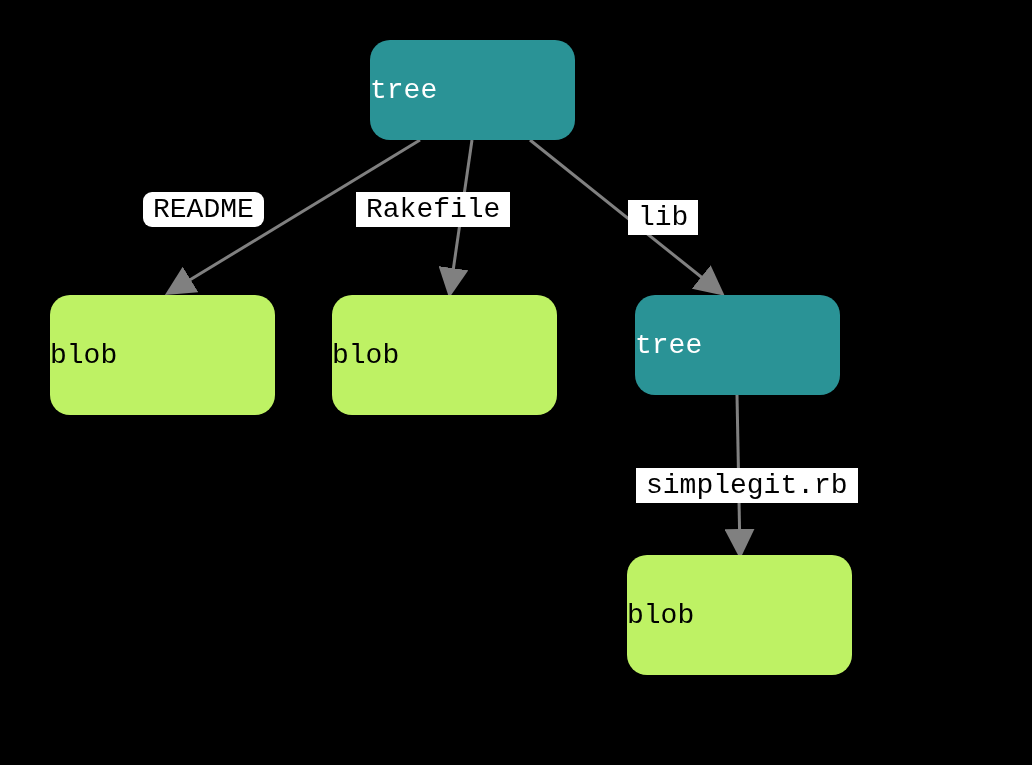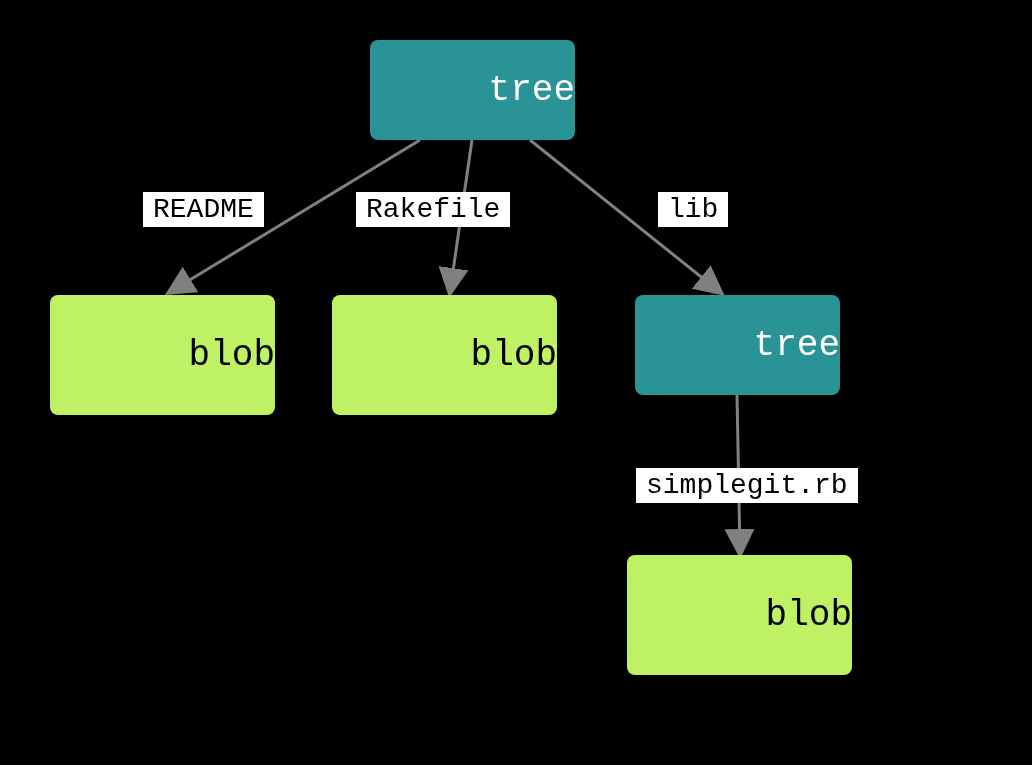--- a/index.html
+++ b/index.html
@@ -5,25 +5,25 @@
     * { margin: 0; padding: 0; box-sizing: border-box; }
     body {
       background: #000;
       width: 1032px;
       height: 765px;
       position: relative;
       font-family: 'Courier New', 'Monaco', monospace;
     }
     .node {
       position: absolute;
-      border-radius: 8px;
+      border-radius: 20px;
       display: flex;
       align-items: center;
-      justify-content: flex-end;
-      font-size: 36px;
+      justify-content: flex-start;
+      font-size: 28px;
     }
     .tree-node {
       background: #2a9396;
       color: #fff;
     }
     .blob-node {
       background: #bef264;
       color: #000;
     }
     .edge-label {
@@ -75,24 +75,24 @@
 </div>
 
 <div class="node tree-node" style="left:635px; top:295px; width:205px; height:100px;">
   <span>tree</span>
 </div>
 
 <div class="node blob-node" style="left:627px; top:555px; width:225px; height:120px;">
   <span>blob</span>
 </div>
 
-<div class="edge-label" style="left:143px; top:192px;">
+<div class="edge-label" style="left:143px; top:192px;border-radius:9px;">
   <span>README</span>
 </div>
 <div class="edge-label" style="left:356px; top:192px;">
   <span>Rakefile</span>
 </div>
-<div class="edge-label" style="left:628px; top:192px;margin-left:30px;">
+<div class="edge-label" style="left:628px; top:200px;">
   <span>lib</span>
 </div>
 <div class="edge-label" style="left:636px; top:468px;">
   <span>simplegit.rb</span>
 </div>
 
 </body></html>

